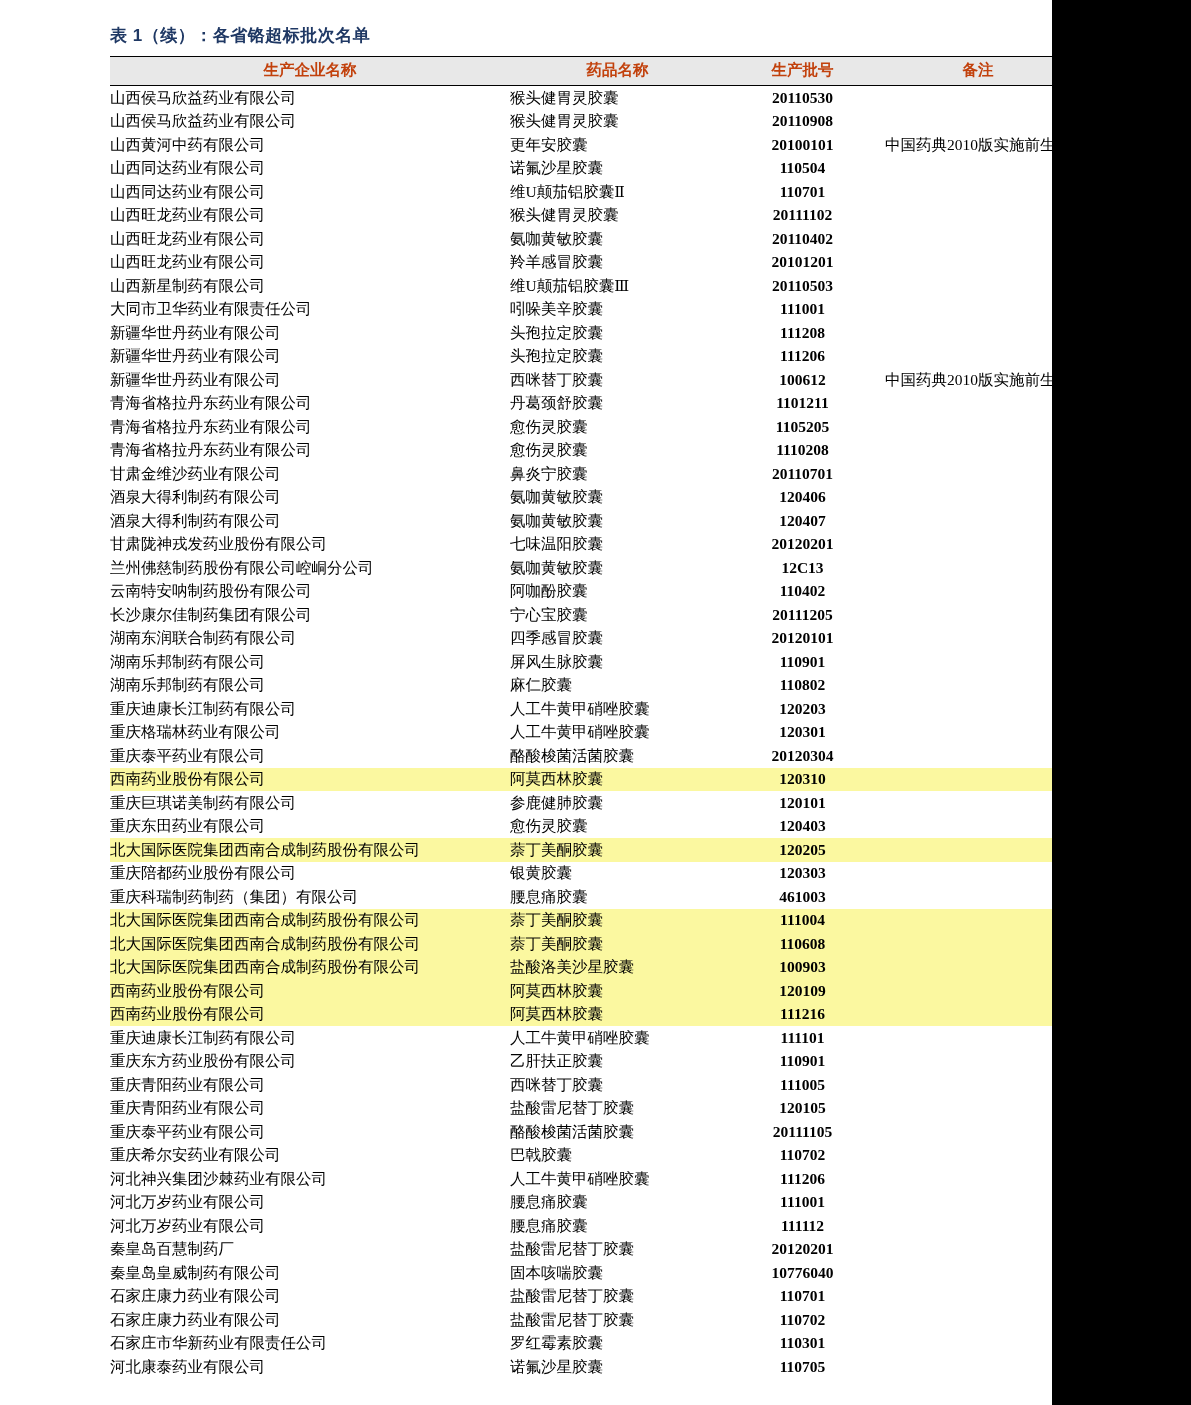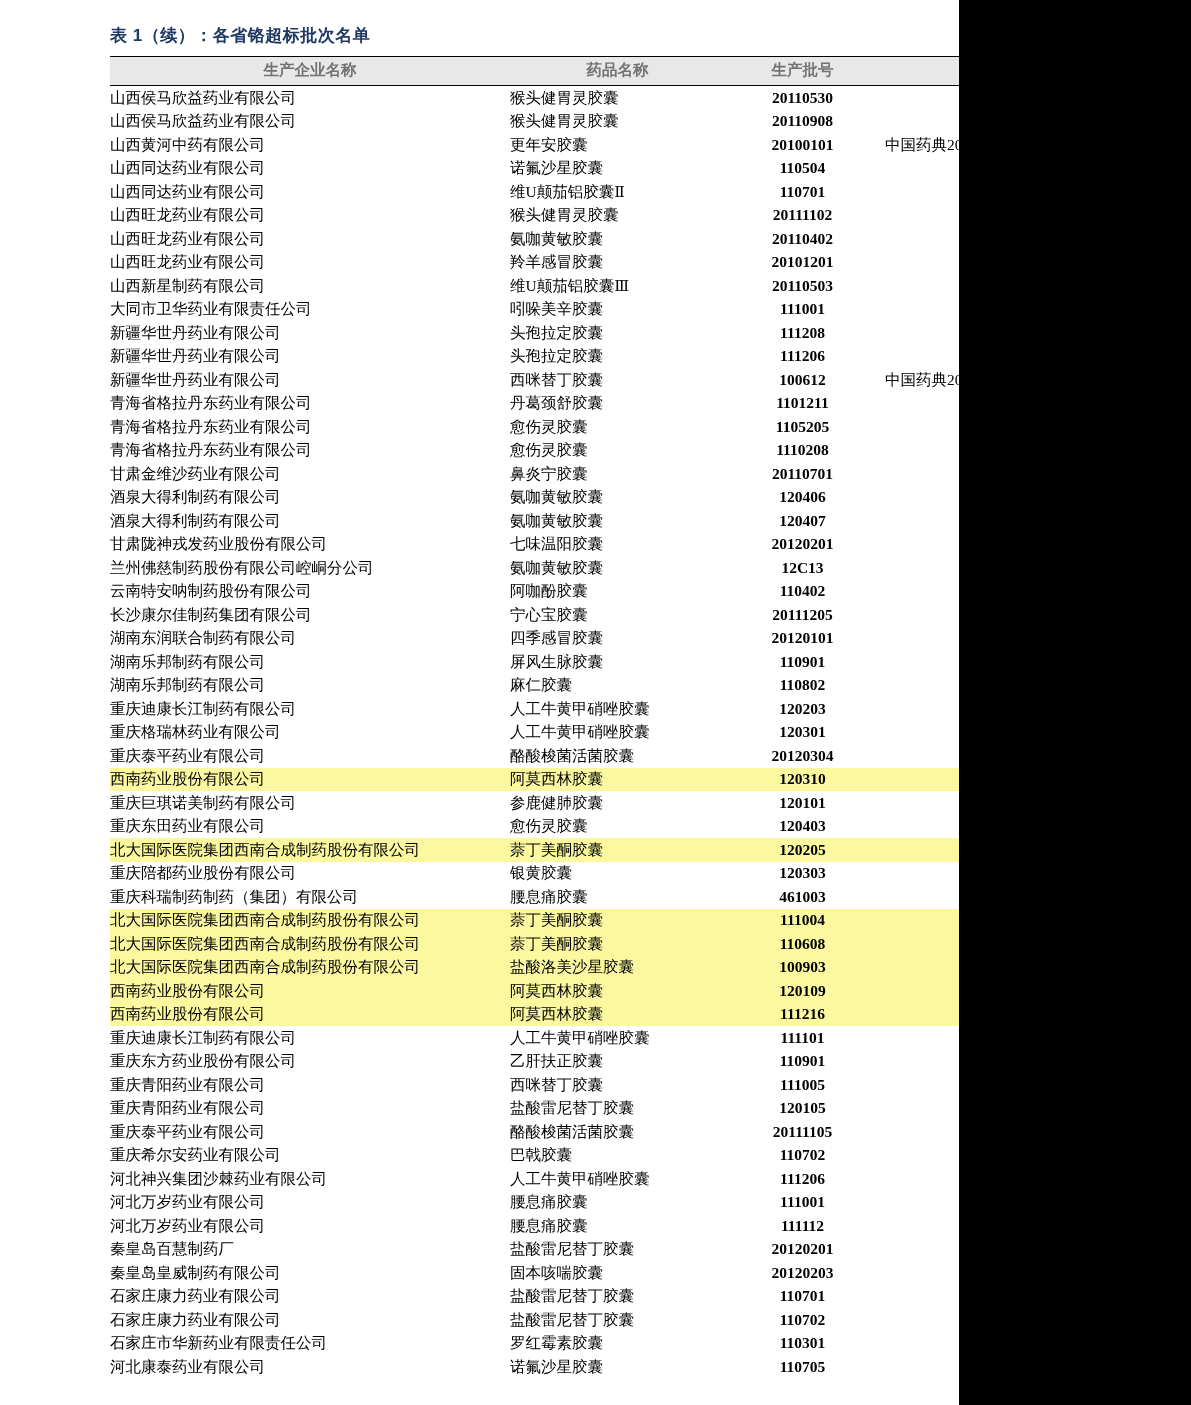--- a/index.html
+++ b/index.html
@@ -9,21 +9,21 @@
   }
   body {
     width: 1191px;
     height: 1405px;
     font-family: "Liberation Serif", "DejaVu Serif", serif;
   }
   .page {
     position: absolute;
     left: 0;
     top: 0;
-    width: 959px;
+    width: 1052px;
     height: 1405px;
     background: #ffffff;
     overflow: hidden;
   }
   .title {
     position: absolute;
     left: 110px;
     top: 24px;
     font-family: "Liberation Sans", "DejaVu Sans", sans-serif;
     font-weight: bold;
@@ -40,21 +40,21 @@
   }
   table.main {
     border-collapse: collapse;
     width: 966px;
     table-layout: fixed;
   }
   table.main th {
     font-family: "Liberation Serif", "DejaVu Serif", serif;
     font-weight: bold;
     font-size: 15.5px;
-    color: #737373;
+    color: #c2410c;
     background: #e8e8e8;
     border-top: 1.4px solid #000000;
     border-bottom: 1.2px solid #000000;
     padding: 3px 0 4px 0;
     text-align: center;
     height: 20px;
   }
   table.main td {
     font-family: "Liberation Serif", "DejaVu Serif", serif;
     font-size: 15.5px;
@@ -398,21 +398,21 @@
           </tr>
           <tr>
             <td class="ent">秦皇岛百慧制药厂</td>
             <td class="drug">盐酸雷尼替丁胶囊</td>
             <td class="lot"><span>20120201</span></td>
             <td class="note"></td>
           </tr>
           <tr>
             <td class="ent">秦皇岛皇威制药有限公司</td>
             <td class="drug">固本咳喘胶囊</td>
-            <td class="lot"><span>20120203</span></td>
+            <td class="lot"><span>10776040</span></td>
             <td class="note"></td>
           </tr>
           <tr>
             <td class="ent">石家庄康力药业有限公司</td>
             <td class="drug">盐酸雷尼替丁胶囊</td>
             <td class="lot"><span>110701</span></td>
             <td class="note"></td>
           </tr>
           <tr>
             <td class="ent">石家庄康力药业有限公司</td>

